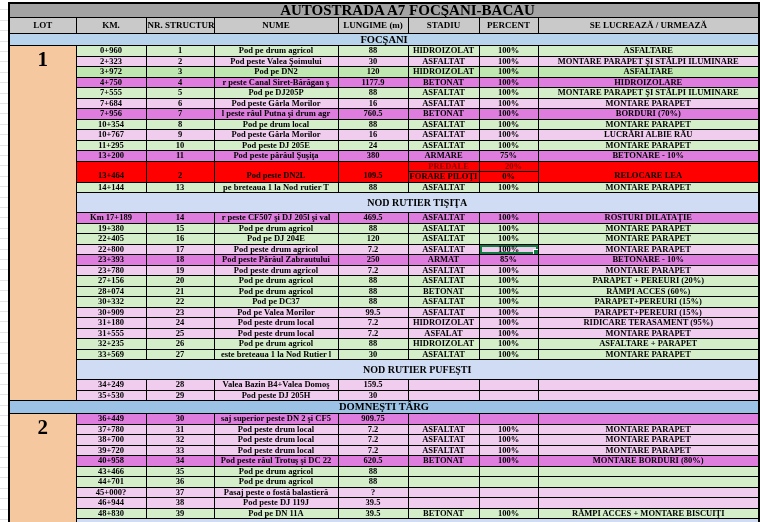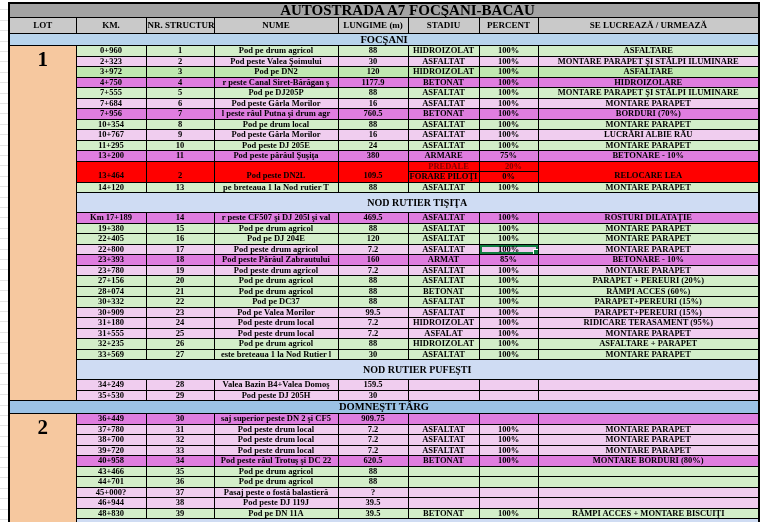--- a/index.html
+++ b/index.html
@@ -173,21 +173,21 @@
       <td class="d darkred">PREDALE</td>
       <td class="d darkred">20%</td>
       <td class="d rm" rowspan="2">RELOCARE LEA</td>
     </tr>
     <tr class="r v-r">
       <td class="d">FORARE PILOŢI</td>
       <td class="d">0%</td>
     </tr>
 
     <tr class="r v-g">
-      <td class="d">14+120</td>
+      <td class="d">14+144</td>
       <td class="d">13</td>
       <td class="d">pe breteaua 1 la Nod rutier T</td>
       <td class="d">88</td>
       <td class="d">ASFALTAT</td>
       <td class="d">100%</td>
       <td class="d">MONTARE PARAPET</td>
     </tr>
     <tr class="band-s">
       <td colspan="7">NOD RUTIER TIŞIŢA</td>
     </tr>
@@ -225,21 +225,21 @@
       <td class="d">Pod peste drum agricol</td>
       <td class="d">7.2</td>
       <td class="d">ASFALTAT</td>
       <td class="d sel">100%</td>
       <td class="d">MONTARE PARAPET</td>
     </tr>
     <tr class="r v-m">
       <td class="d">23+393</td>
       <td class="d">18</td>
       <td class="d">Pod peste Pârâul Zabrautului</td>
-      <td class="d">160</td>
+      <td class="d">250</td>
       <td class="d">ARMAT</td>
       <td class="d">85%</td>
       <td class="d">BETONARE - 10%</td>
     </tr>
     <tr class="r v-p">
       <td class="d">23+780</td>
       <td class="d">19</td>
       <td class="d">Pod peste drum agricol</td>
       <td class="d">7.2</td>
       <td class="d">ASFALTAT</td>

